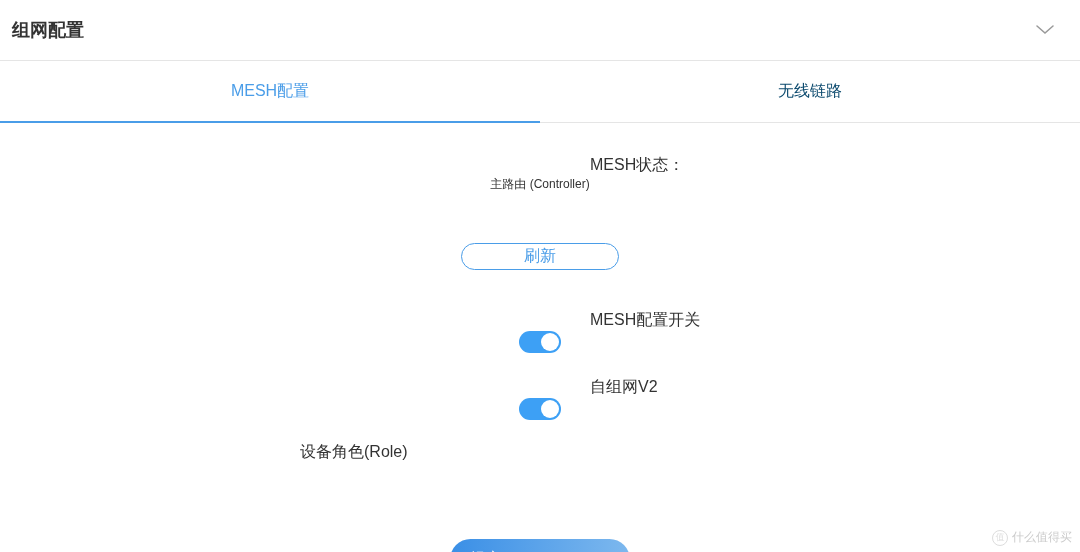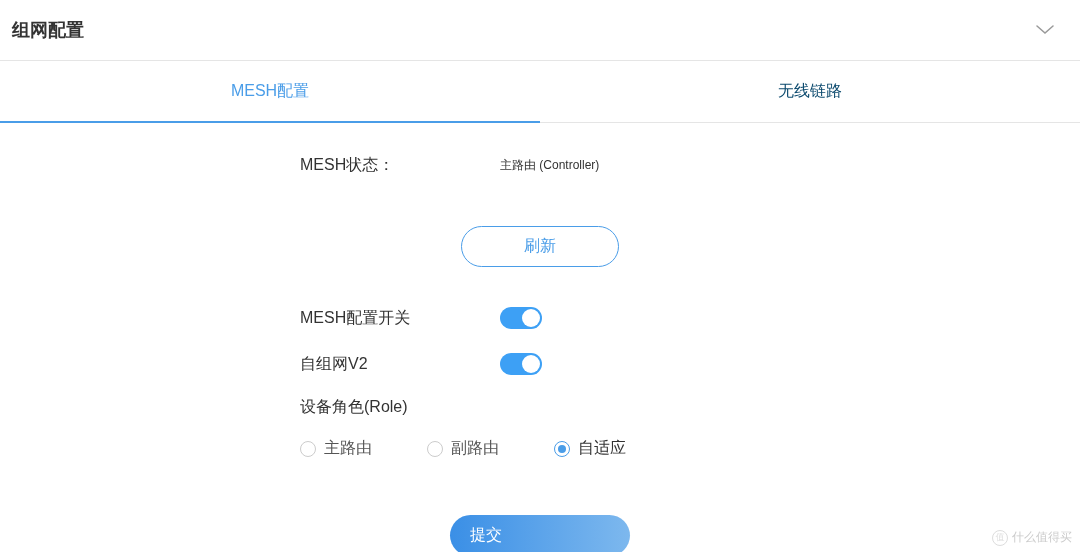--- a/index.html
+++ b/index.html
@@ -63,40 +63,41 @@
       height: 2px;
       background: #4a9de8;
     }
     .content {
       padding-top: 20px;
     }
     .row {
       display: flex;
       align-items: center;
       padding: 12px 0;
+      flex-direction: column;
     }
     .row-label {
       width: 200px;
       text-align: left;
       font-size: 16px;
       color: #333;
       margin-left: 300px;
     }
     .row-value {
       font-size: 12px;
       color: #333;
     }
     .refresh-row {
       display: flex;
       justify-content: center;
       padding: 38px 0 28px 0;
     }
     .btn-outline {
       min-width: 158px;
-      padding: 9px 20px;
+      padding: 2px 20px;
       border: 1px solid #4a9de8;
       border-radius: 22px;
       background: #fff;
       color: #4a9de8;
       font-size: 16px;
       cursor: pointer;
       text-align: center;
     }
     .toggle {
       width: 42px;
@@ -235,34 +236,20 @@
     <div class="toggle"></div>
   </div>
 
   <div class="row">
     <div class="row-label">自组网V2</div>
     <div class="toggle"></div>
   </div>
 
   <div class="role-section">
     <div class="role-title">设备角色(Role)</div>
-    <div class="radio-group">
-      <div class="radio-item">
-        <div class="radio-circle"></div>
-        <span class="radio-label">主路由</span>
-      </div>
-      <div class="radio-item">
-        <div class="radio-circle"></div>
-        <span class="radio-label">副路由</span>
-      </div>
-      <div class="radio-item selected">
-        <div class="radio-circle checked"></div>
-        <span class="radio-label">自适应</span>
-      </div>
-    </div>
   </div>
 
   <div class="submit-row">
     <button class="btn-primary">提交</button>
   </div>
 
 </div>
 
 <div class="watermark">
   <div class="watermark-icon">值</div>

